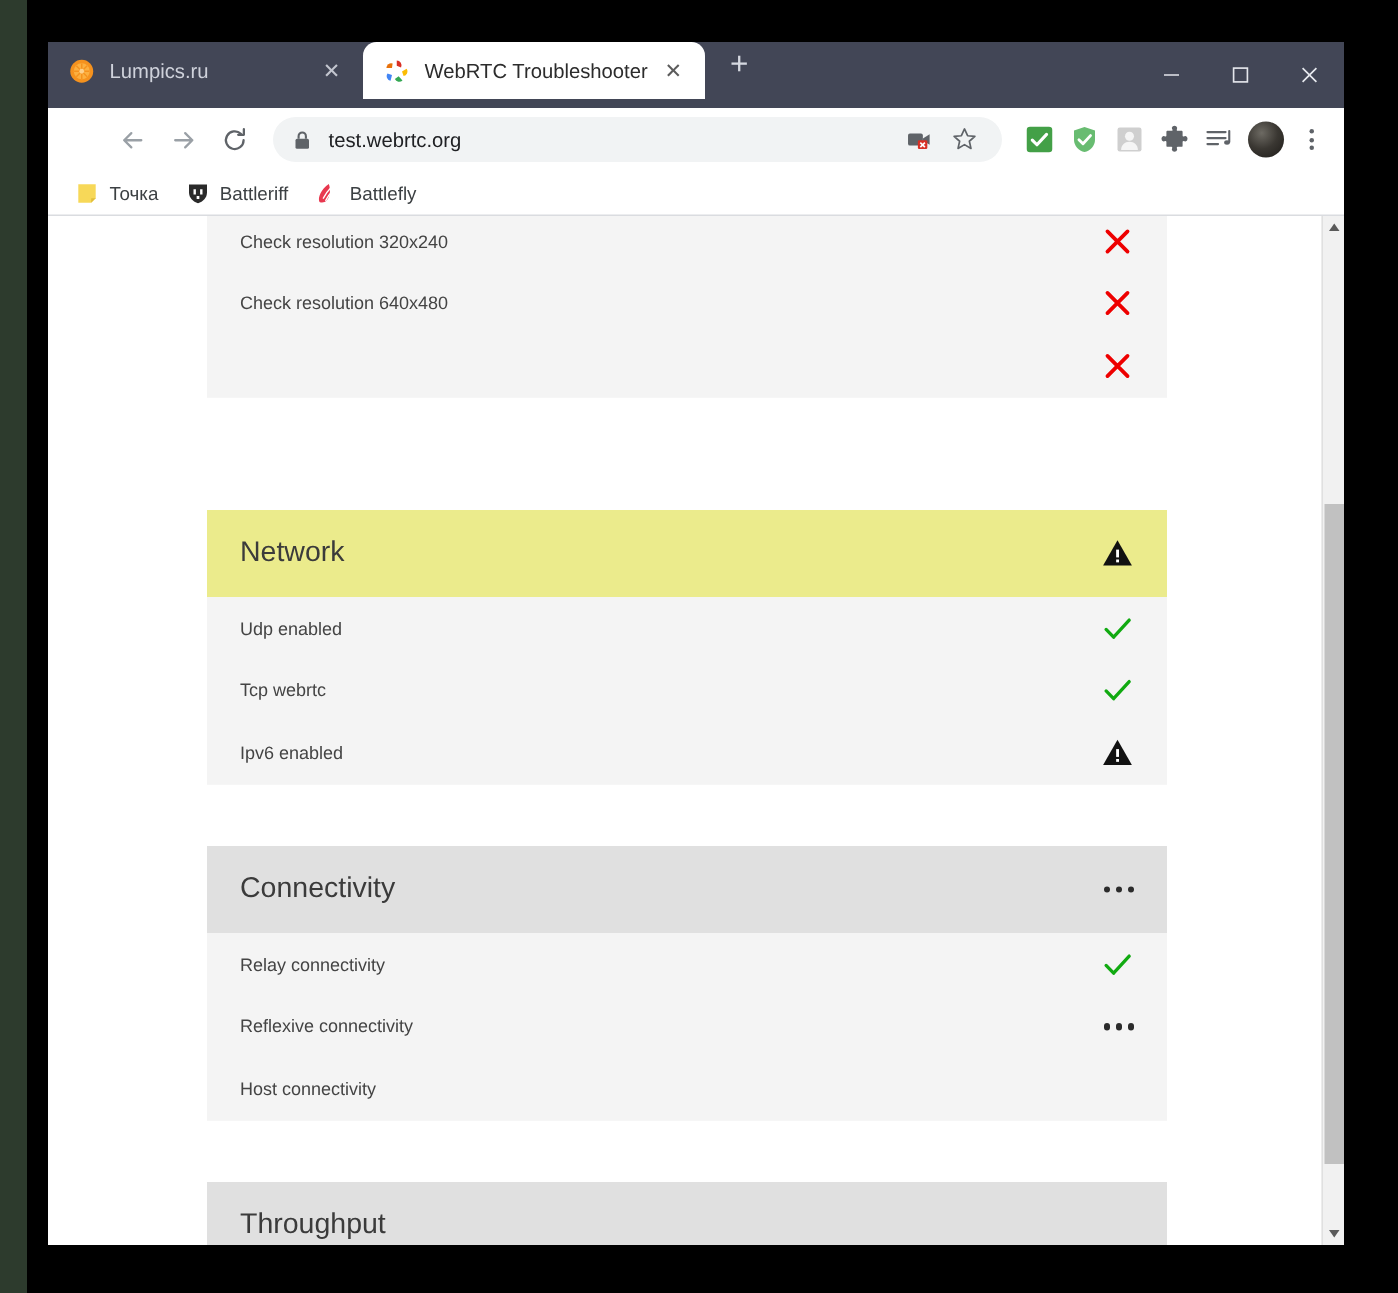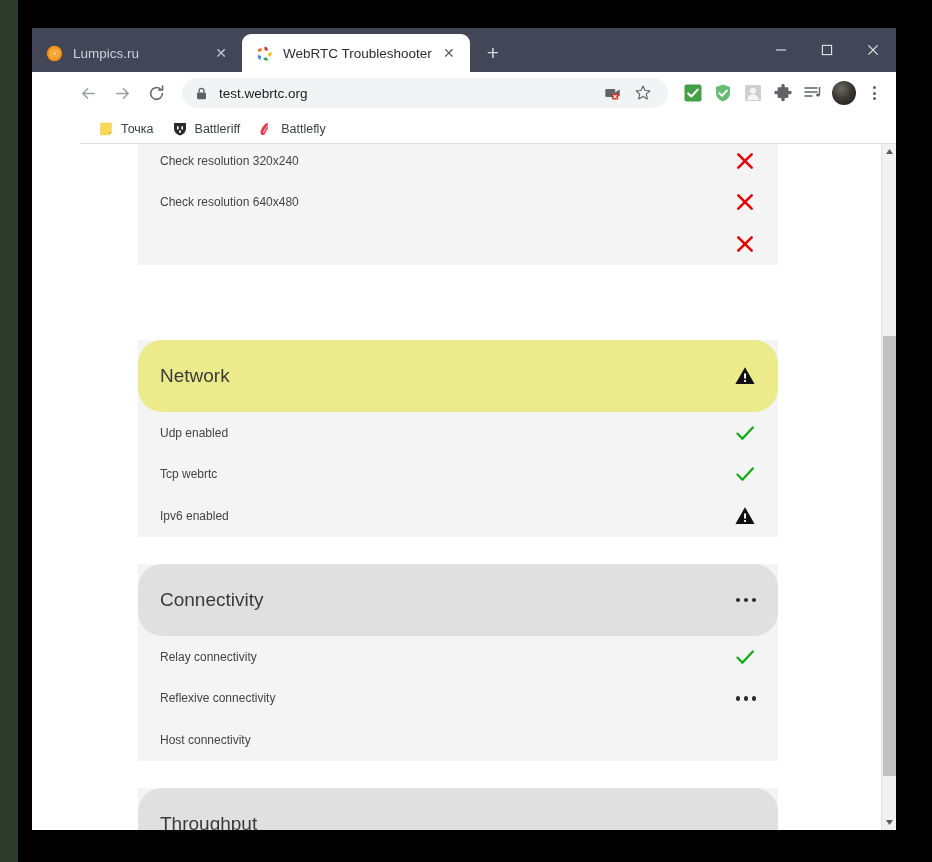--- a/index.html
+++ b/index.html
@@ -21,21 +21,21 @@
   .browser {
     position: absolute; left: 32px; top: 28px;
     width: 864px; height: 802px;
     background: #ffffff;
     overflow: hidden;
   }
 
   
   .tabstrip {
     position: relative; height: 44px; background: #424656;
-    display: flex; align-items: flex-end;
+    display: flex; 
   }
   .tab {
     position: relative; height: 38px; display: flex; align-items: center;
     padding: 0 10px 0 14px; min-width: 210px; max-width: 230px;
     border-radius: 9px 9px 0 0; color: #cfd2db; font-size: 13.5px;
   }
   .tab.inactive { background: transparent; }
   .tab.active { background: #ffffff; color: #2c2c2c; }
   .tab-favicon {
     width: 17px; height: 17px; margin-right: 10px; flex: 0 0 17px;
@@ -99,21 +99,21 @@
   }
   .kebab {
     width: 28px; height: 30px; display: flex; flex-direction: column;
     align-items: center; justify-content: center; gap: 2.5px;
   }
   .kebab i { width: 3px; height: 3px; border-radius: 50%; background: #5f6368; display: block; }
 
   
   .bookmarks {
     height: 30px; background: #ffffff; display: flex; align-items: center;
-    padding-left: 10px; border-bottom: 1px solid #dadce0; margin-left: 48px;
+    padding-left: 10px; border-bottom: 1px solid #dadce0;
   }
   .bm {
     display: flex; align-items: center; padding: 3px 8px; margin-right: 2px;
     border-radius: 4px;
   }
   .bm-ico { width: 16px; height: 16px; margin-right: 7px; flex: 0 0 16px; }
   .bm-label { font-size: 12.5px; color: #3c4043; white-space: nowrap; }
 
   
   .viewport {
@@ -121,23 +121,22 @@
   }
   .page {
     position: absolute; left: 0; top: 0; right: 15px; bottom: 0;
     background: #ffffff; padding: 0;
   }
   .card {
     position: absolute; left: 106px; width: 640px;
     background: #f4f4f4;
   }
   .sec-header {
-    height: 72px; display: flex; align-items: center;
+    height: 58px; display: flex; align-items: center;
     padding: 0 22px 0 22px;
-    border-radius: 24px;
   }
   .sec-header.yellow { background: #ebeb8c; }
   .sec-header.grey { background: #e0e0e0; }
   .sec-title { font-size: 19px; color: #3b3b3b; font-weight: 400; }
   .sec-status { margin-left: auto; display: flex; align-items: center; }
   .row {
     height: 41.5px; display: flex; align-items: center; padding: 0 22px;
     background: #f4f4f4;
   }
   .row-label { font-size: 12px; color: #444444; font-weight: 400; }

